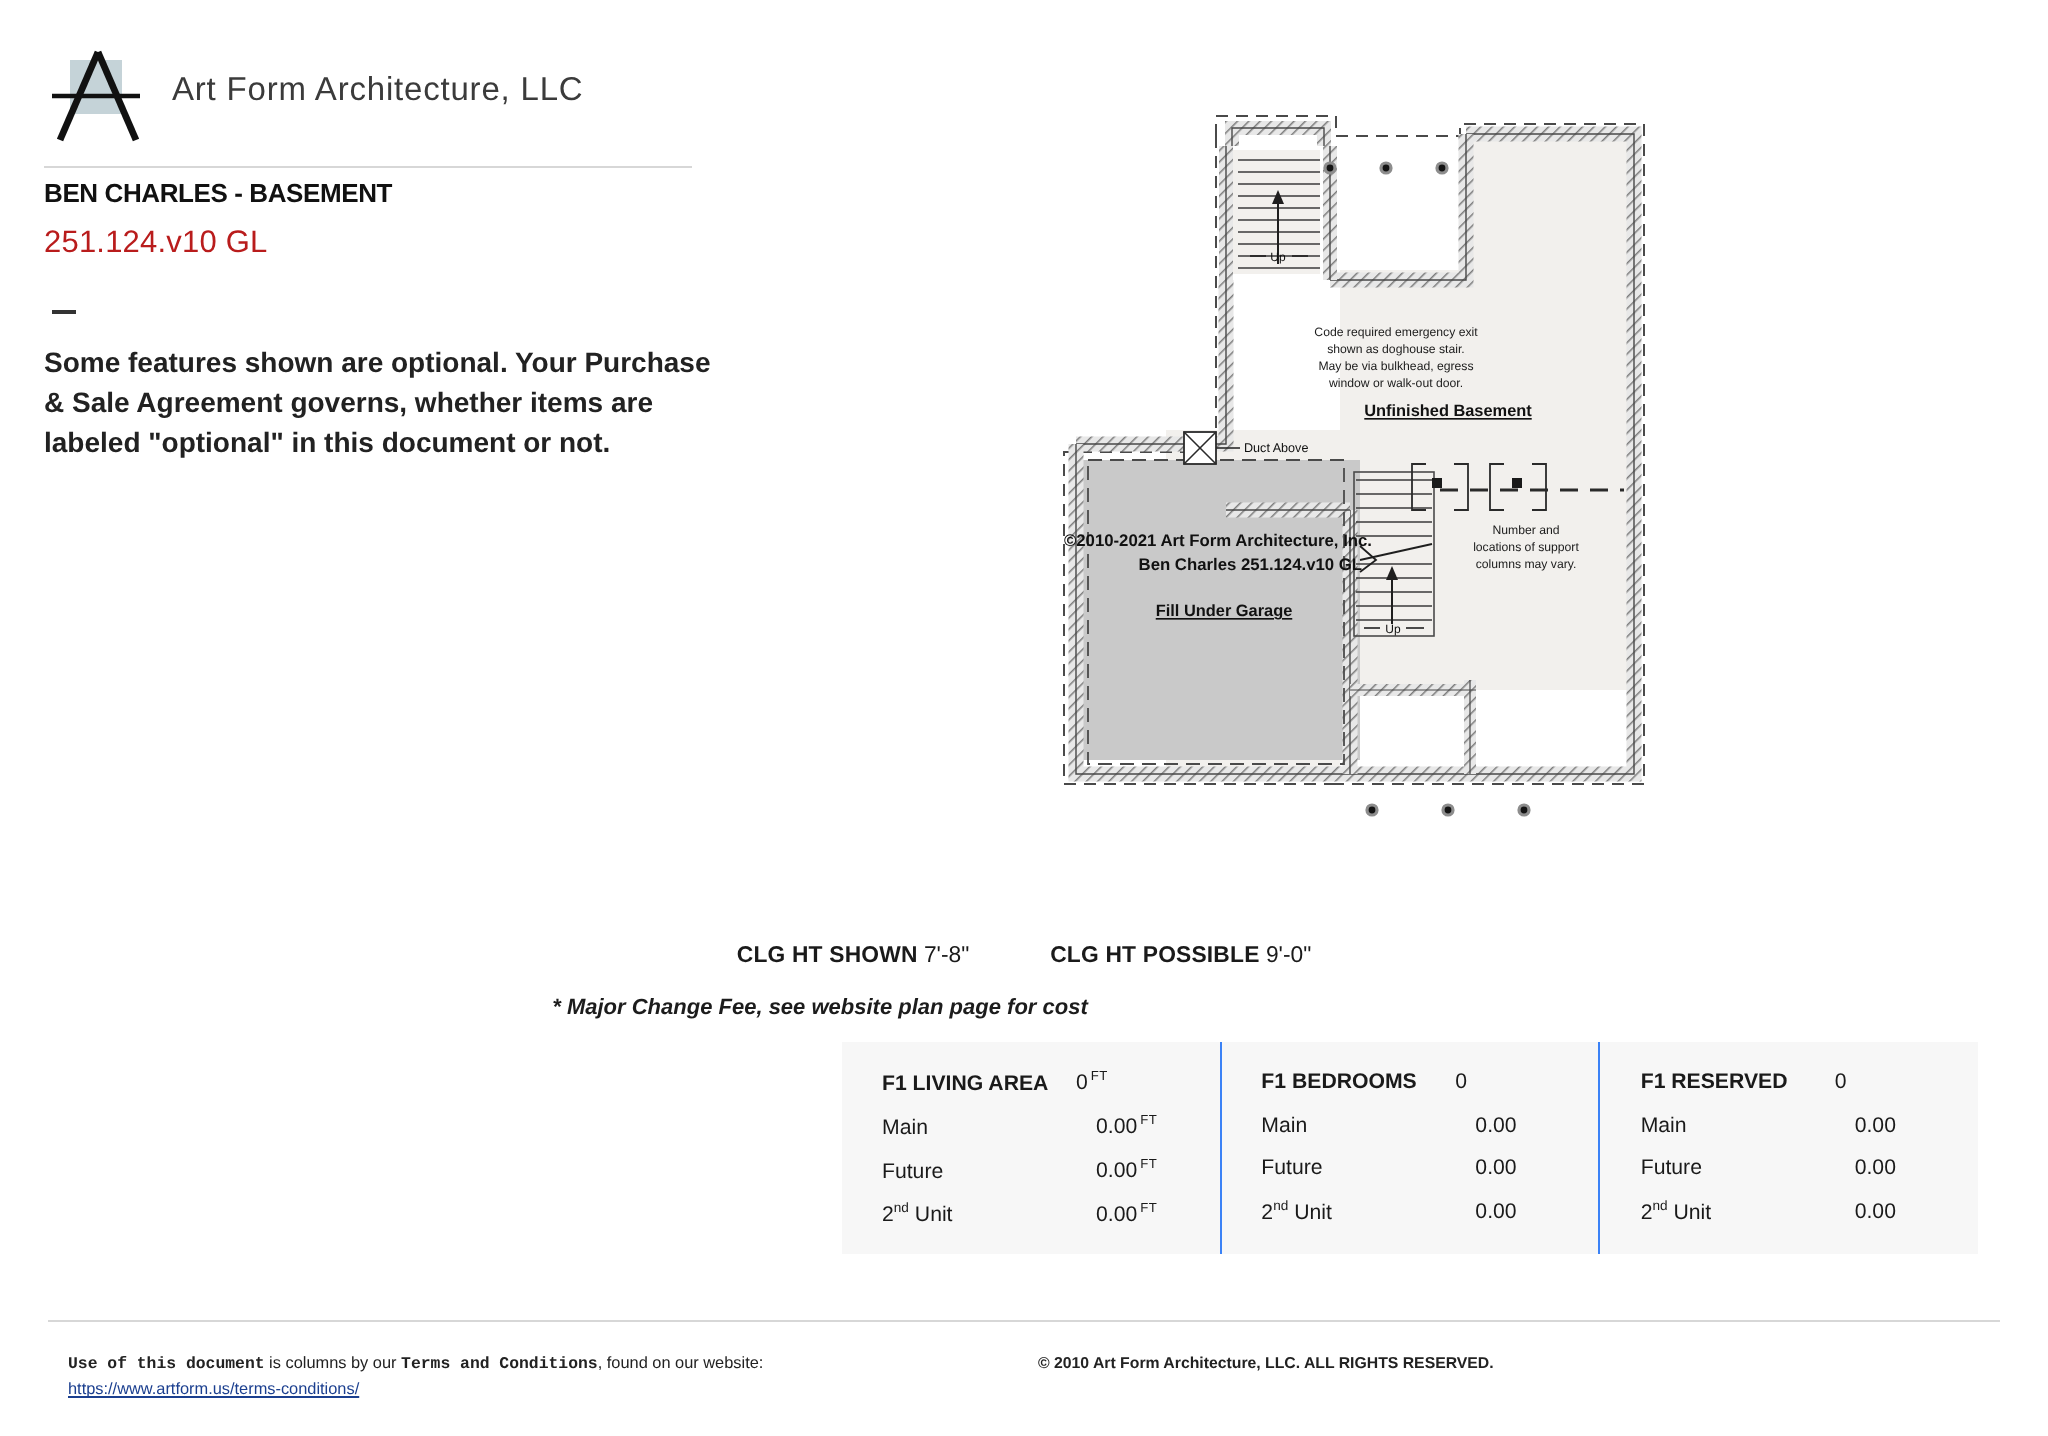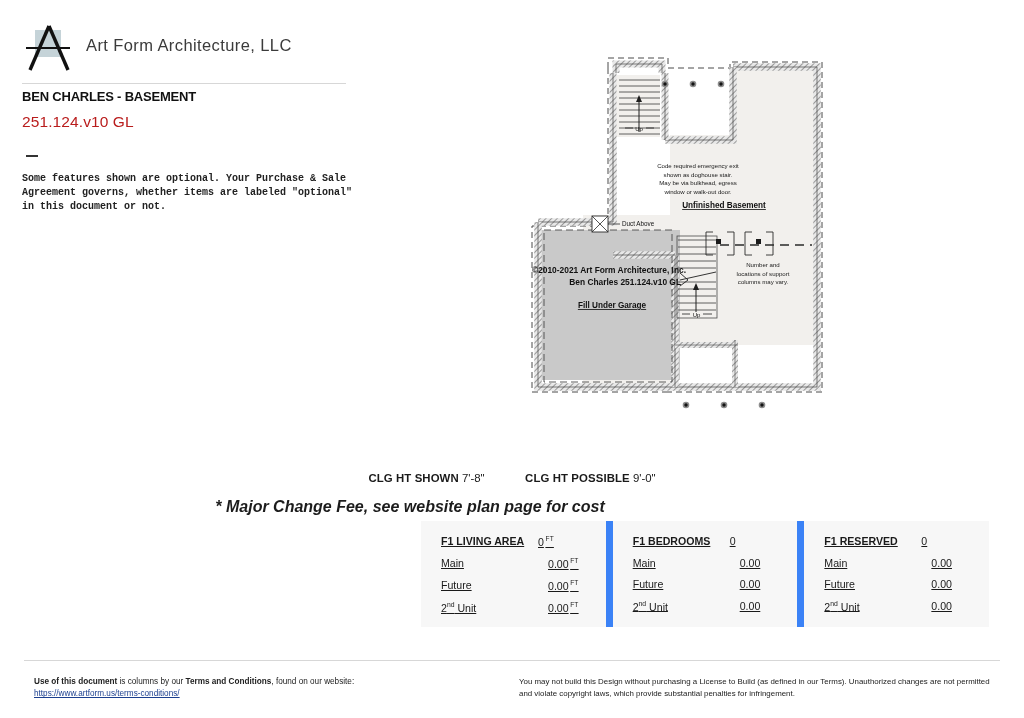--- a/index.html
+++ b/index.html
@@ -18,58 +18,58 @@
   #header-rule{position:absolute;left:22px;top:83px;width:324px;height:1px;background:#d7d7d7;}
   #doc-title{
     position:absolute;left:22px;top:89px;font-size:13px;font-weight:bold;
     letter-spacing:-.2px;white-space:nowrap;color:#111;
   }
   #doc-subtitle{
     position:absolute;left:22px;top:113px;font-size:15.5px;letter-spacing:.1px;color:#b91c1c;
   }
   #dash-rule{position:absolute;left:26px;top:155px;width:12px;height:1.6px;background:#333;}
   #optional-note{
-    position:absolute;left:22px;top:172px;width:345px;font-size:10px;line-height:1.42;
-    color:#222;font-weight:600;font-family:Liberation Mono, monospace;
+    position:absolute;left:22px;top:172px;width:345px;font-size:14px;line-height:1.42;
+    color:#222;font-weight:600;
   }
 
   
   #plan{position:absolute;left:520;top:40px;}
   #plan-svg{position:absolute;left:0;top:0;}
   .plan-text{font-family:"Liberation Sans", sans-serif;}
 
   
   #clg-row{position:absolute;left:0;top:468px;width:1024px;text-align:center;}
   .clg-item{display:inline-block;font-size:11.4px;margin:0 18px;white-space:nowrap;}
   .clg-label{font-weight:bold;letter-spacing:.1px;}
   .clg-value{font-weight:normal;}
   #fee-note{
     position:absolute;left:0;top:498px;width:820px;text-align:center;
-    font-size:16px;font-style:italic;font-weight:600;color:#1c1c1c;
+    font-size:11px;font-style:italic;font-weight:600;color:#1c1c1c;
   }
 
   
   #stats{
     position:absolute;left:421px;top:521px;width:568px;height:106px;
     background:#f7f7f7;display:flex;
   }
   .stat-col{flex:1;position:relative;padding:14px 0 0 20px;box-sizing:border-box;}
-  .stat-col + .stat-col{border-left:7px solid #3b82f6;}
-  .stat-row{display:flex;align-items:center;margin-bottom:9.5px;text-decoration:underline;}
+  .stat-col + .stat-col{border-left:1px solid #3b82f6;}
+  .stat-row{display:flex;align-items:flex-end;margin-bottom:9.5px;}
   .stat-row:last-child{margin-bottom:0;}
   .stat-name{width:107px;font-size:10.6px;color:#1a1a1a;}
   .stat-row.head .stat-name{font-weight:bold;width:97px;}
   .stat-val{font-size:10.6px;color:#1a1a1a;}
   .sup{font-size:6.6px;vertical-align:super;margin-left:1.5px;letter-spacing:.2px;}
   .ord{font-size:6.8px;vertical-align:super;}
 
   
   #footer-rule{position:absolute;left:24px;top:660px;width:976px;height:1px;background:#d7d7d7;}
   #footer-left{position:absolute;left:34px;top:676px;width:400px;font-size:8.2px;line-height:1.5;color:#222;}
-  #footer-left b{font-weight:bold;}
+  #footer-left b{font-weight:bold;font-family:Liberation Mono, monospace;}
   #tc-link{color:#1b3f8f;text-decoration:underline;font-size:8.2px;margin-top:12px;}
   #footer-right{position:absolute;left:519px;top:676px;width:480px;font-size:7.9px;line-height:1.52;color:#222;}
   #copyright-line{font-weight:bold;margin-bottom:1px;}
 </style>
 </head>
 <body>
 
 <div id="logo-block">
   <div id="logo-mark">
     <svg width="50" height="48" viewBox="0 0 50 48">
@@ -314,14 +314,14 @@
 </div>
 
 <div id="footer-rule"></div>
 
 <div id="footer-left">
   <b>Use of this document</b><span> is columns by our </span><b>Terms and Conditions</b><span>, found on our website:</span><br>
   <a id="tc-link" href="#">https://www.artform.us/terms-conditions/</a>
 </div>
 
 <div id="footer-right">
-  <div>You may not build this Design without purchasing a License to Build (as defined in our Terms). Unauthorized changes are not permitted and violate copyright laws, which provide substantial penalties for infringement.</div>
+  <div id="copyright-line">© 2010 Art Form Architecture, LLC. ALL RIGHTS RESERVED.</div>
 </div>
 
 </body></html>

